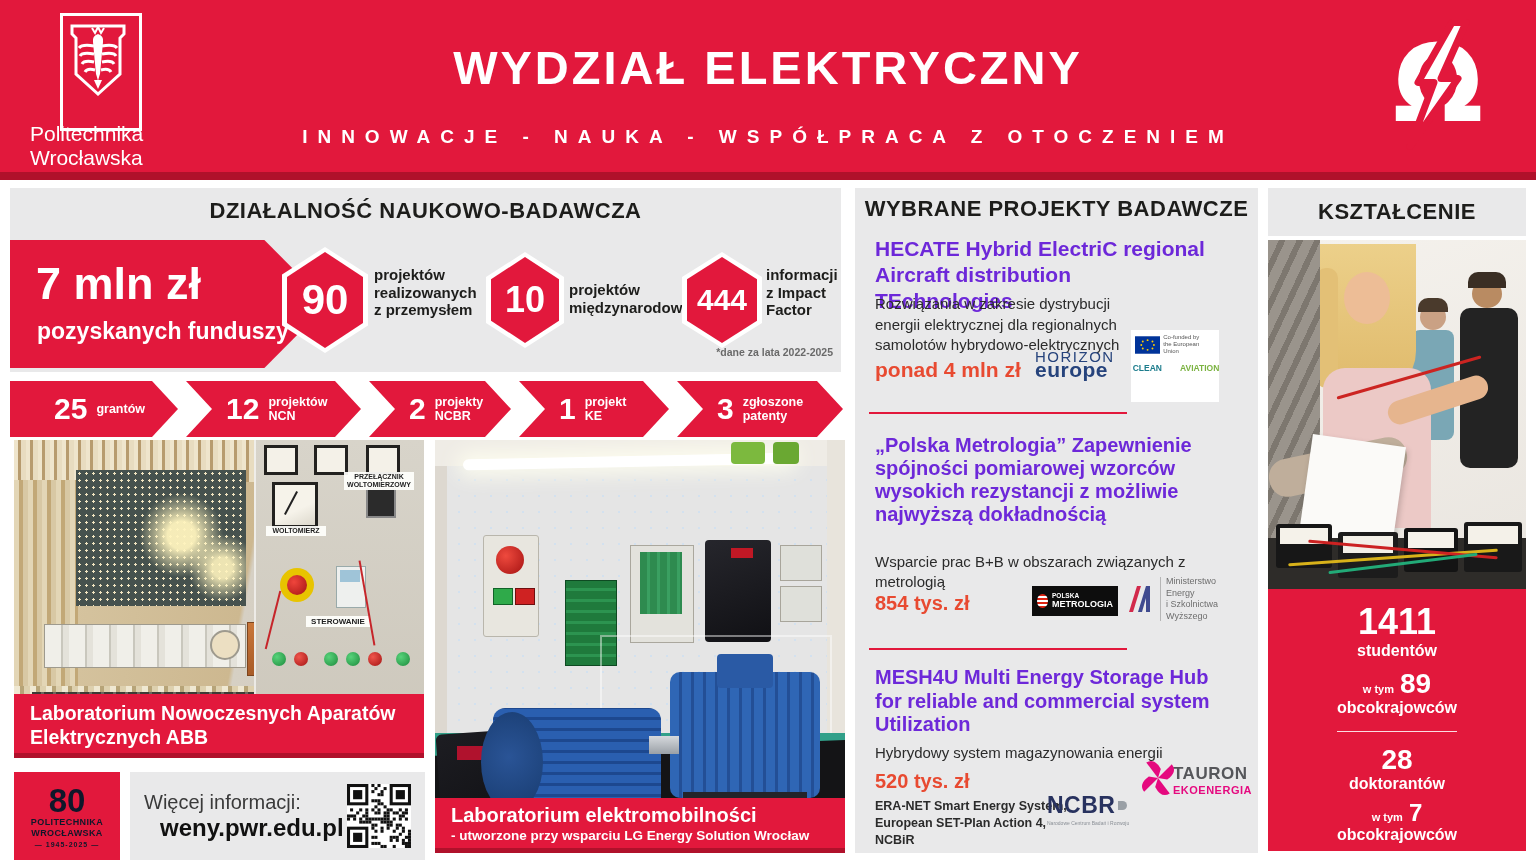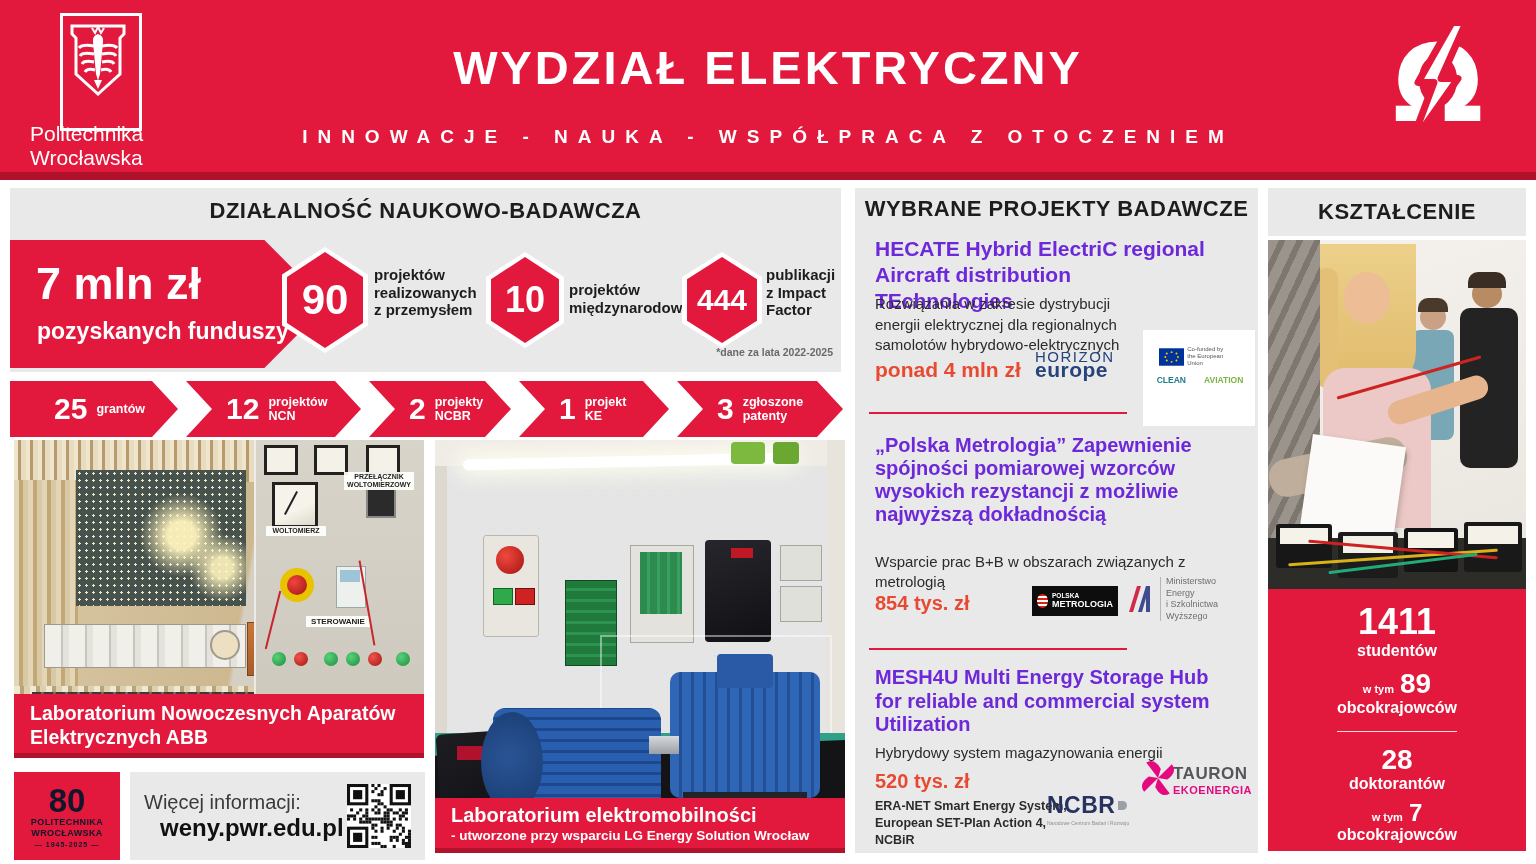--- a/index.html
+++ b/index.html
@@ -122,21 +122,21 @@
   <div class="hex-label" style="left:374px;top:266px;width:106px;">projektów realizowanych z przemysłem</div>
 
   <div class="hex-wrap" style="left:491px;top:257px;width:68px;height:86px;">
     <div class="hex" style="font-size:36px;">10</div>
   </div>
   <div class="hex-label" style="left:569px;top:281px;width:112px;">projektów międzynarodowych</div>
 
   <div class="hex-wrap" style="left:687px;top:257px;width:70px;height:86px;">
     <div class="hex" style="font-size:30px;">444</div>
   </div>
-  <div class="hex-label" style="left:766px;top:266px;width:78px;">publikacji z Impact Factor</div>
+  <div class="hex-label" style="left:766px;top:266px;width:78px;">informacji z Impact Factor</div>
 
   <div id="footnote" class="abs">*dane za lata 2022-2025</div>
 
   <div id="chevrons" class="abs">
     <div class="chev first" style="width:168px;">
       <span class="num">25</span>
       <span class="lbl" style="width:60px;">grantów</span>
     </div>
     <div class="chev" style="width:175px;">
       <span class="num">12</span>
@@ -364,21 +364,21 @@
   <div id="projects" class="abs gray-panel">
     <div class="sec-title" style="position:absolute;left:0;top:8px;width:100%;">WYBRANE PROJEKTY BADAWCZE</div>
 
     <div class="p-title" style="left:20px;top:48px;width:330px;font-size:21px;line-height:1.24;">HECATE Hybrid ElectriC regional Aircraft distribution TEchnologies</div>
     <div class="p-desc" style="left:20px;top:106px;width:270px;line-height:1.38;">Rozwiązania w zakresie dystrybucji energii elektrycznej dla regionalnych samolotów hybrydowo-elektrycznych</div>
     <div class="p-amount" style="left:20px;top:170px;font-size:21px;">ponad 4 mln zł</div>
     <div class="logo-box" style="left:180px;top:160px;color:#26437c;">
       <div style="font-size:15px;font-weight:500;letter-spacing:1.5px;">HORIZON</div>
       <div style="font-size:21px;font-weight:800;margin-top:-7px;letter-spacing:.5px;">europe</div>
     </div>
-    <div class="logo-box" style="left:288px;top:142px;width:80px;height:64px;background:#fff;padding:16px;">
+    <div class="logo-box" style="left:276px;top:142px;width:80px;height:64px;background:#fff;padding:4px;">
       <div style="display:flex;align-items:center;">
         <svg width="26" height="18" viewBox="0 0 26 18">
           <rect width="26" height="18" fill="#003399"></rect>
           <g fill="#ffcc00">
               <circle cx="13" cy="4" r="1"></circle>
               <circle cx="13" cy="14" r="1"></circle>
               <circle cx="8" cy="5.3" r="1"></circle>
               <circle cx="18" cy="5.3" r="1"></circle>
               <circle cx="8" cy="12.7" r="1"></circle>
               <circle cx="18" cy="12.7" r="1"></circle>

